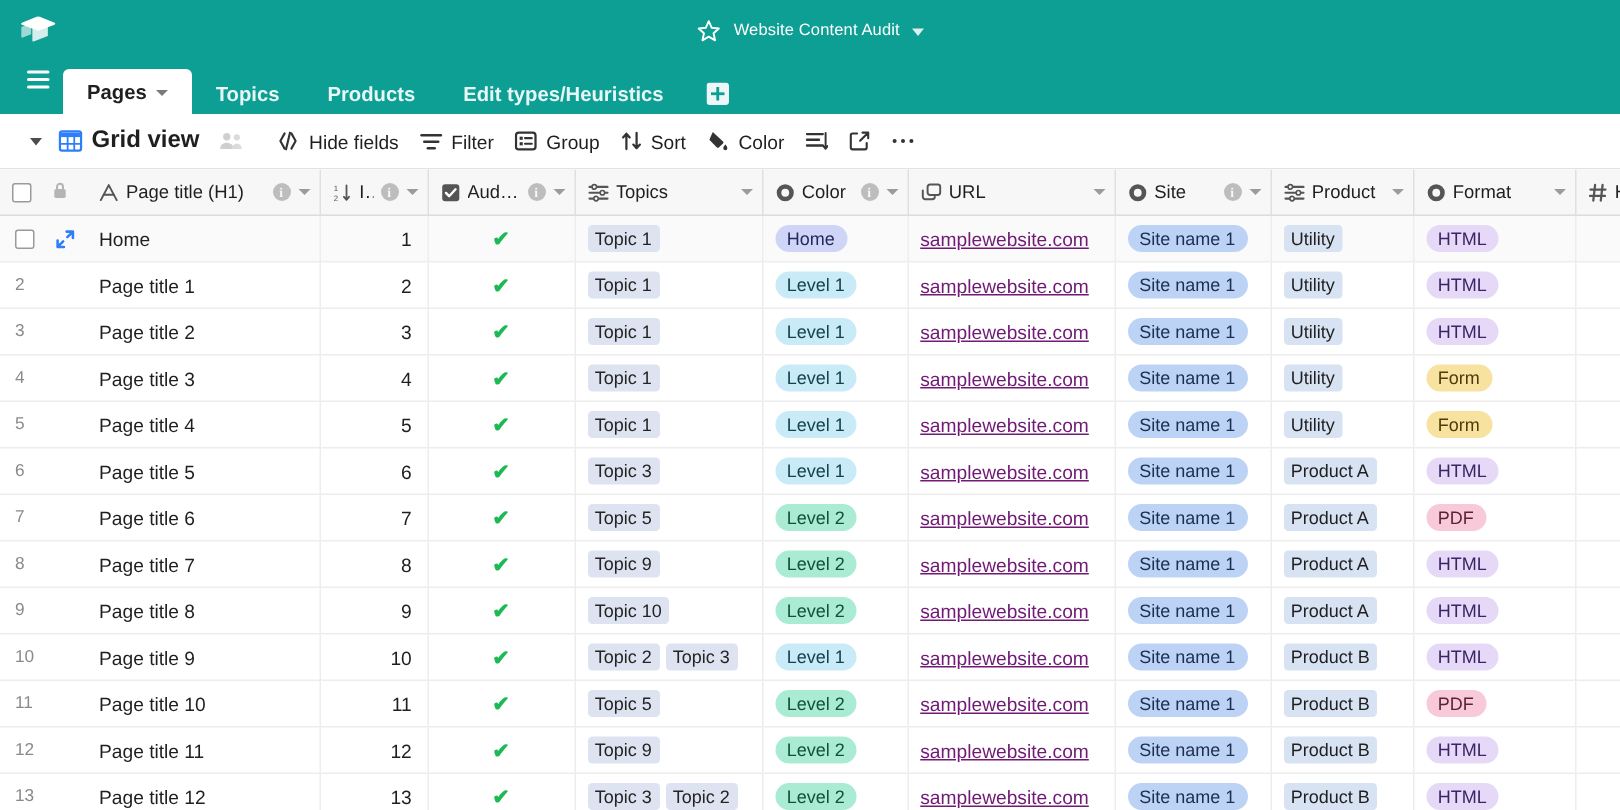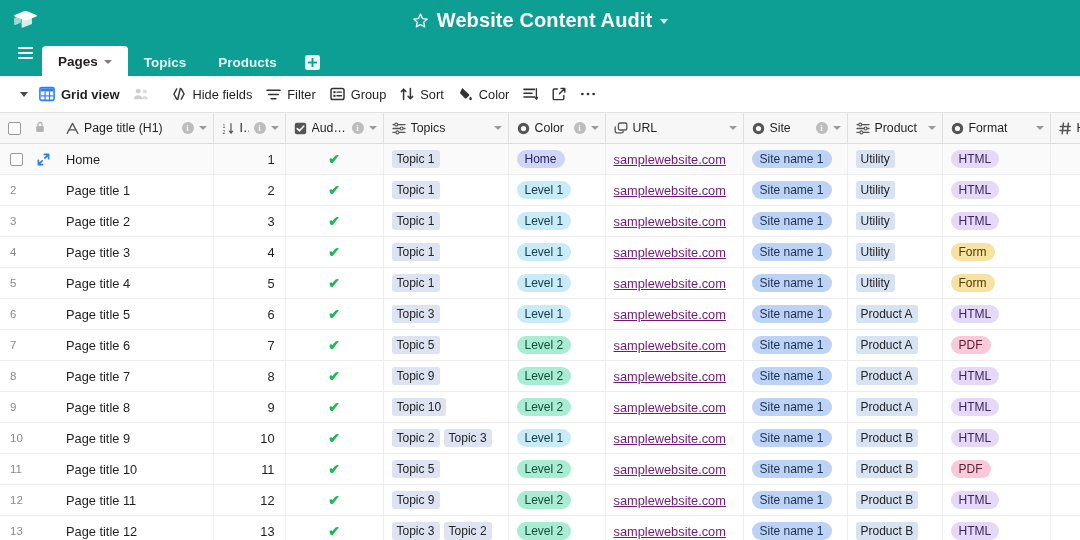--- a/index.html
+++ b/index.html
@@ -23,21 +23,21 @@
     display: flex; align-items: center; justify-content: center;
   }
   .app-title-wrap {
     position: absolute; left: 0; right: 0; top: 0; height: 40px;
     display: flex; align-items: center; justify-content: center;
     gap: 8px; pointer-events: none;
   }
   .app-title-wrap > * { pointer-events: auto; }
   .star-icon { width: 17px; height: 17px; display: block; }
   .app-title {
-    color: #ffffff; font-size: 20px; font-weight: bold;
+    color: #ffffff; font-size: 11px; font-weight: normal;
     letter-spacing: .1px;
   }
   .title-caret {
     width: 0; height: 0;
     border-left: 4.5px solid transparent;
     border-right: 4.5px solid transparent;
     border-top: 5px solid rgba(255,255,255,.85);
     margin-top: 3px;
   }
 
@@ -90,21 +90,21 @@
     border-left: 4.5px solid transparent;
     border-right: 4.5px solid transparent;
     border-top: 5px solid #4d4d4d;
     margin: 0 9px 0 10px;
   }
   .tb-item {
     display: flex; align-items: center; gap: 6px;
     height: 25px; padding: 0 7px; border-radius: 3px;
     white-space: nowrap;
   }
-  .tb-item.viewname { font-weight: bold; font-size: 13px; padding-left: 2px; }
+  .tb-item.viewname { font-weight: bold; font-size: 16px; padding-left: 2px; }
   .tb-sep { width: 14px; }
   .tb-icon { display: flex; align-items: center; justify-content: center; }
   .collab-icon { opacity: .35; margin-left: 6px; }
 
   
   .gridwrap { position: relative; width: 1080px; height: 427px; background: #fff; overflow: hidden; }
   table.grid { border-collapse: collapse; table-layout: fixed; width: 1086px; }
   table.grid td, table.grid th { padding: 0; }
 
   
@@ -230,20 +230,23 @@
 
   <div class="tab active">
     <span>Pages</span>
     <span class="tcaret"></span>
   </div>
   <div class="tab">
     <span>Topics</span>
   </div>
   <div class="tab">
     <span>Products</span>
+  </div>
+  <div class="tab">
+    <span>Edit types/Heuristics</span>
   </div>
   <div class="tab-add">
     <svg width="15" height="15" viewBox="0 0 16 16" aria-hidden="true">
       <rect x="0" y="0" width="16" height="16" rx="2.5" fill="#ffffff" opacity=".92"></rect>
       <rect x="7" y="3.2" width="2" height="9.6" fill="#0d9e94"></rect>
       <rect x="3.2" y="7" width="9.6" height="2" fill="#0d9e94"></rect>
     </svg>
   </div>
 </div>
 

